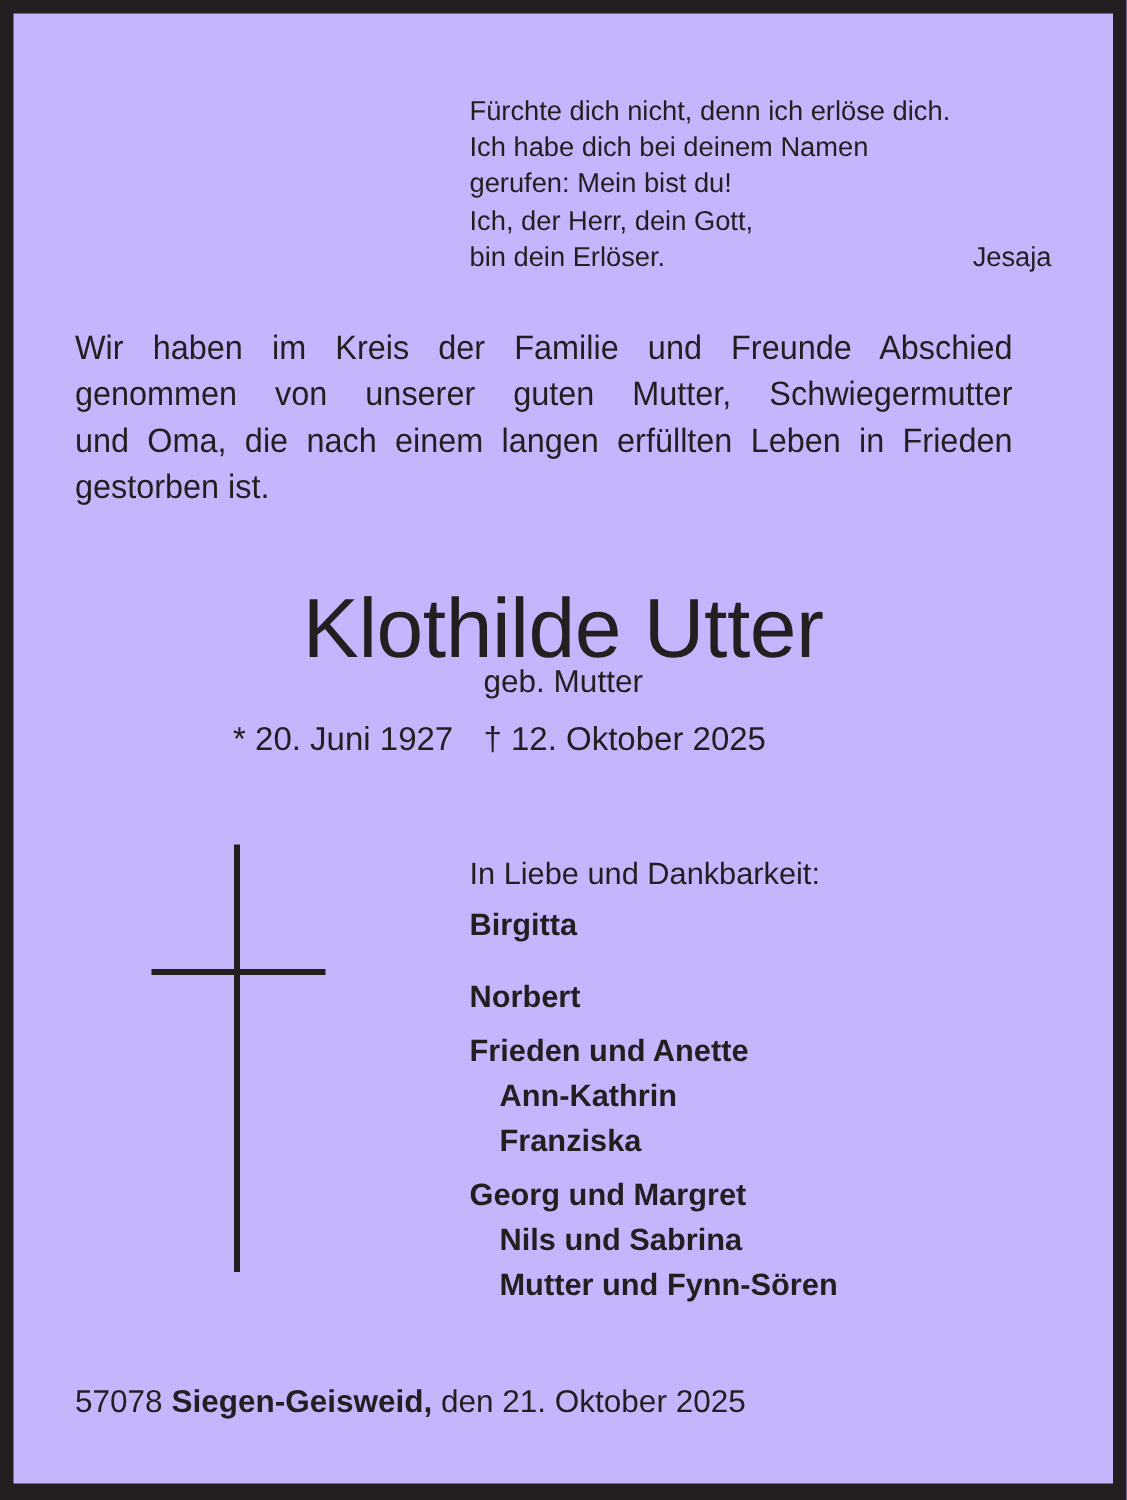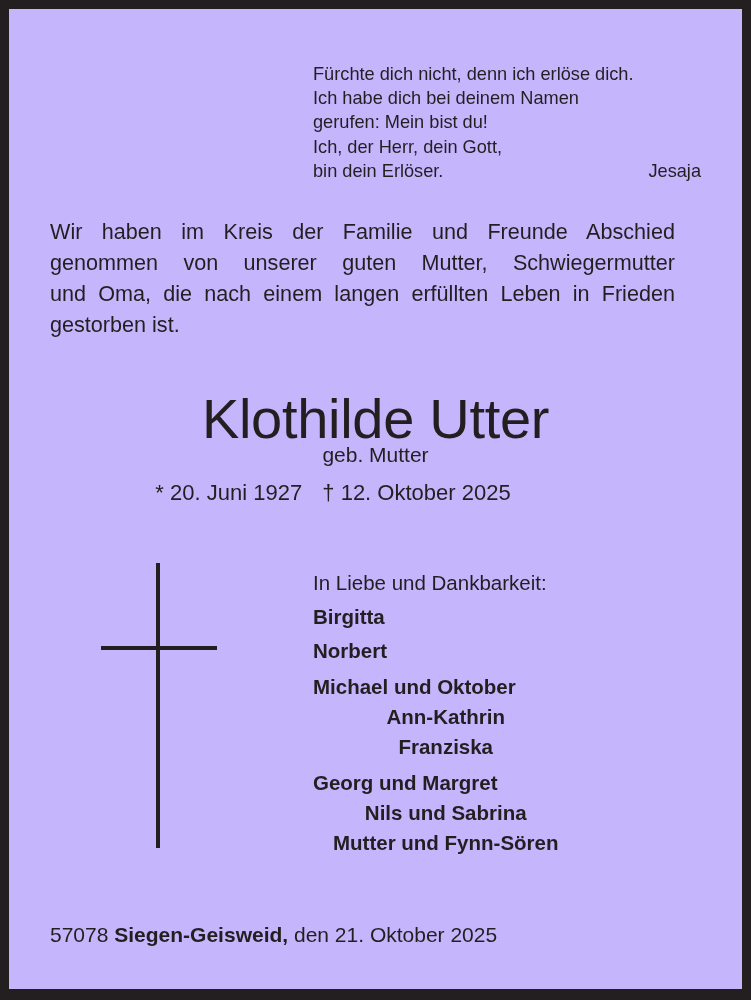--- a/index.html
+++ b/index.html
@@ -94,21 +94,21 @@
       white-space: nowrap;
     }
     .mourners .group { margin-top: 10px; }
     .mourners .m {
       font-weight: bold;
       font-size: 20.5px;
       line-height: 30px;
       white-space: nowrap;
       display: block;
     }
-    .mourners .m.indent { padding-left: 20px; text-align: center; }
+    .mourners .m.indent { padding-left: 20px; }
 
     .place-date {
       position: absolute;
       left: 41px; top: 913px;
       font-size: 21px;
       line-height: 26px;
       white-space: nowrap;
     }
     .place-date b { font-weight: bold; text-align: right; }
   </style>
@@ -147,25 +147,25 @@
   <div>
     <div class="cross-v"></div>
     <div class="cross-h"></div>
   </div>
 
   <div class="mourners">
     <div class="lead">In Liebe und Dankbarkeit:</div>
     <div class="group" style="margin-top:6px">
       <span class="m">Birgitta</span>
     </div>
-    <div class="group" style="margin-top:4px">
+    <div class="group" style="margin-top:18px">
       <span class="m">Norbert</span>
     </div>
     <div class="group" style="margin-top:6px">
-      <span class="m">Michael und Oktober</span>
+      <span class="m">Frieden und Anette</span>
       <span class="m indent">Ann-Kathrin</span>
       <span class="m indent">Franziska</span>
     </div>
     <div class="group" style="margin-top:6px">
       <span class="m">Georg und Margret</span>
       <span class="m indent">Nils und Sabrina</span>
       <span class="m indent">Mutter und Fynn-Sören</span>
     </div>
   </div>
 

